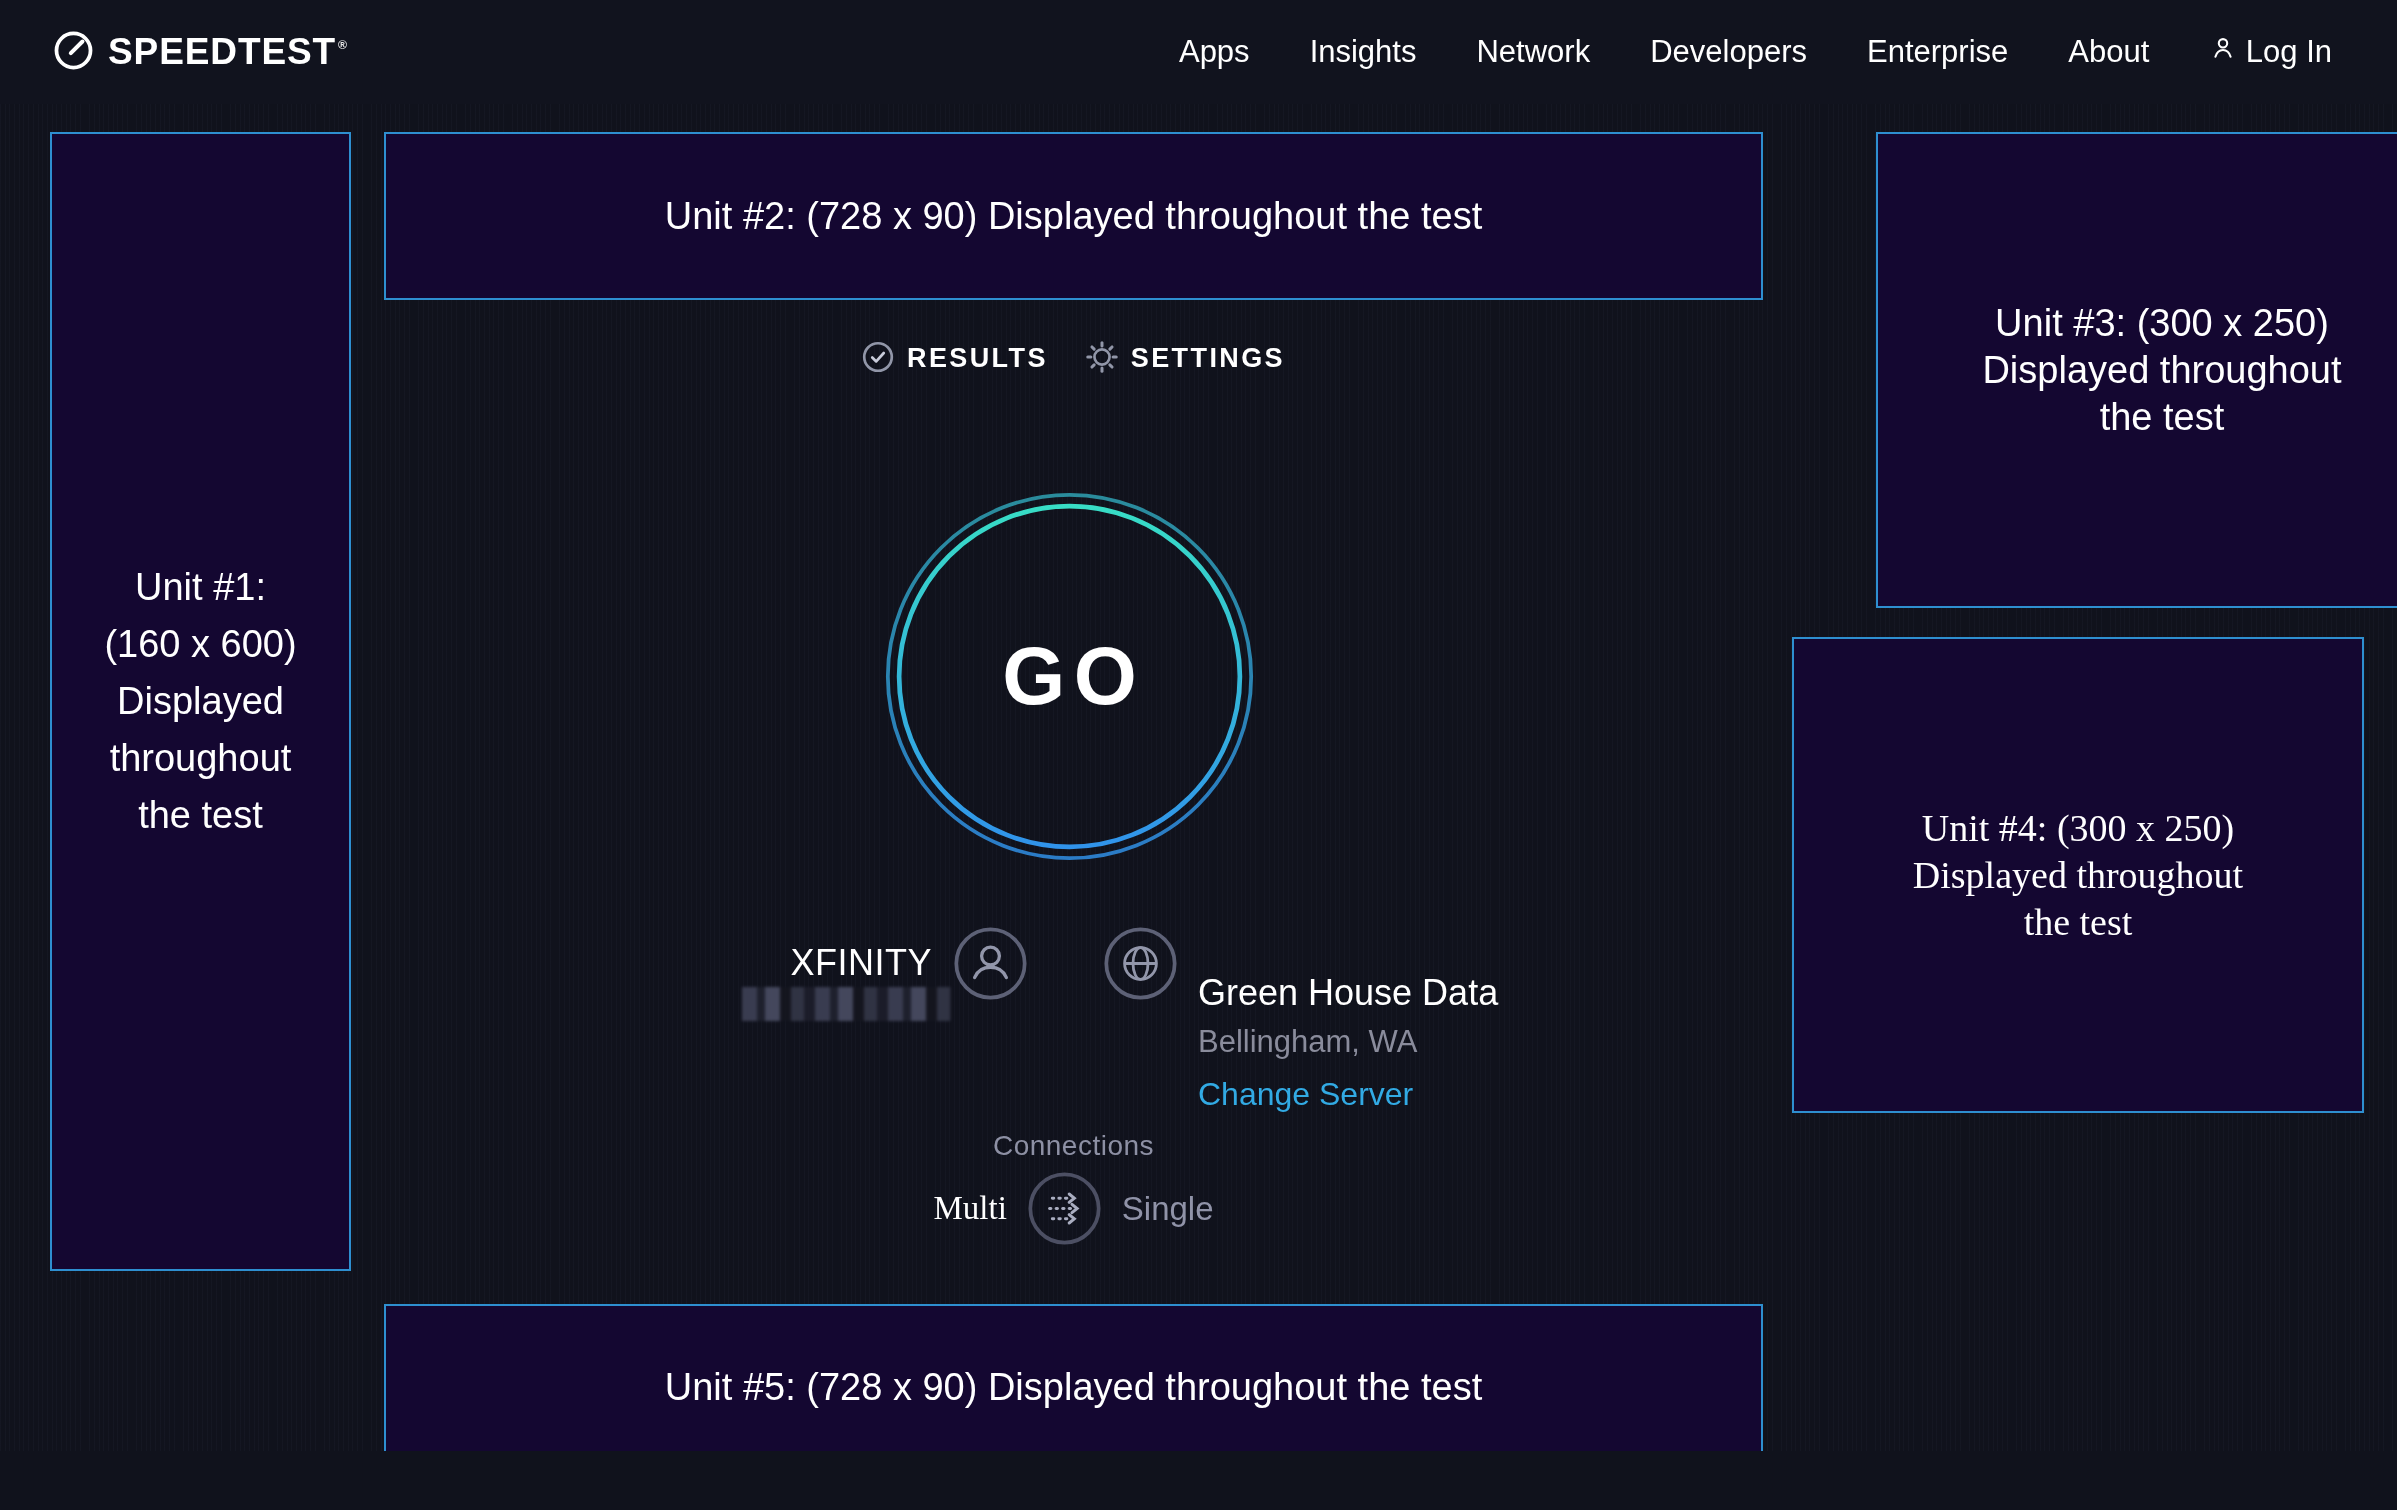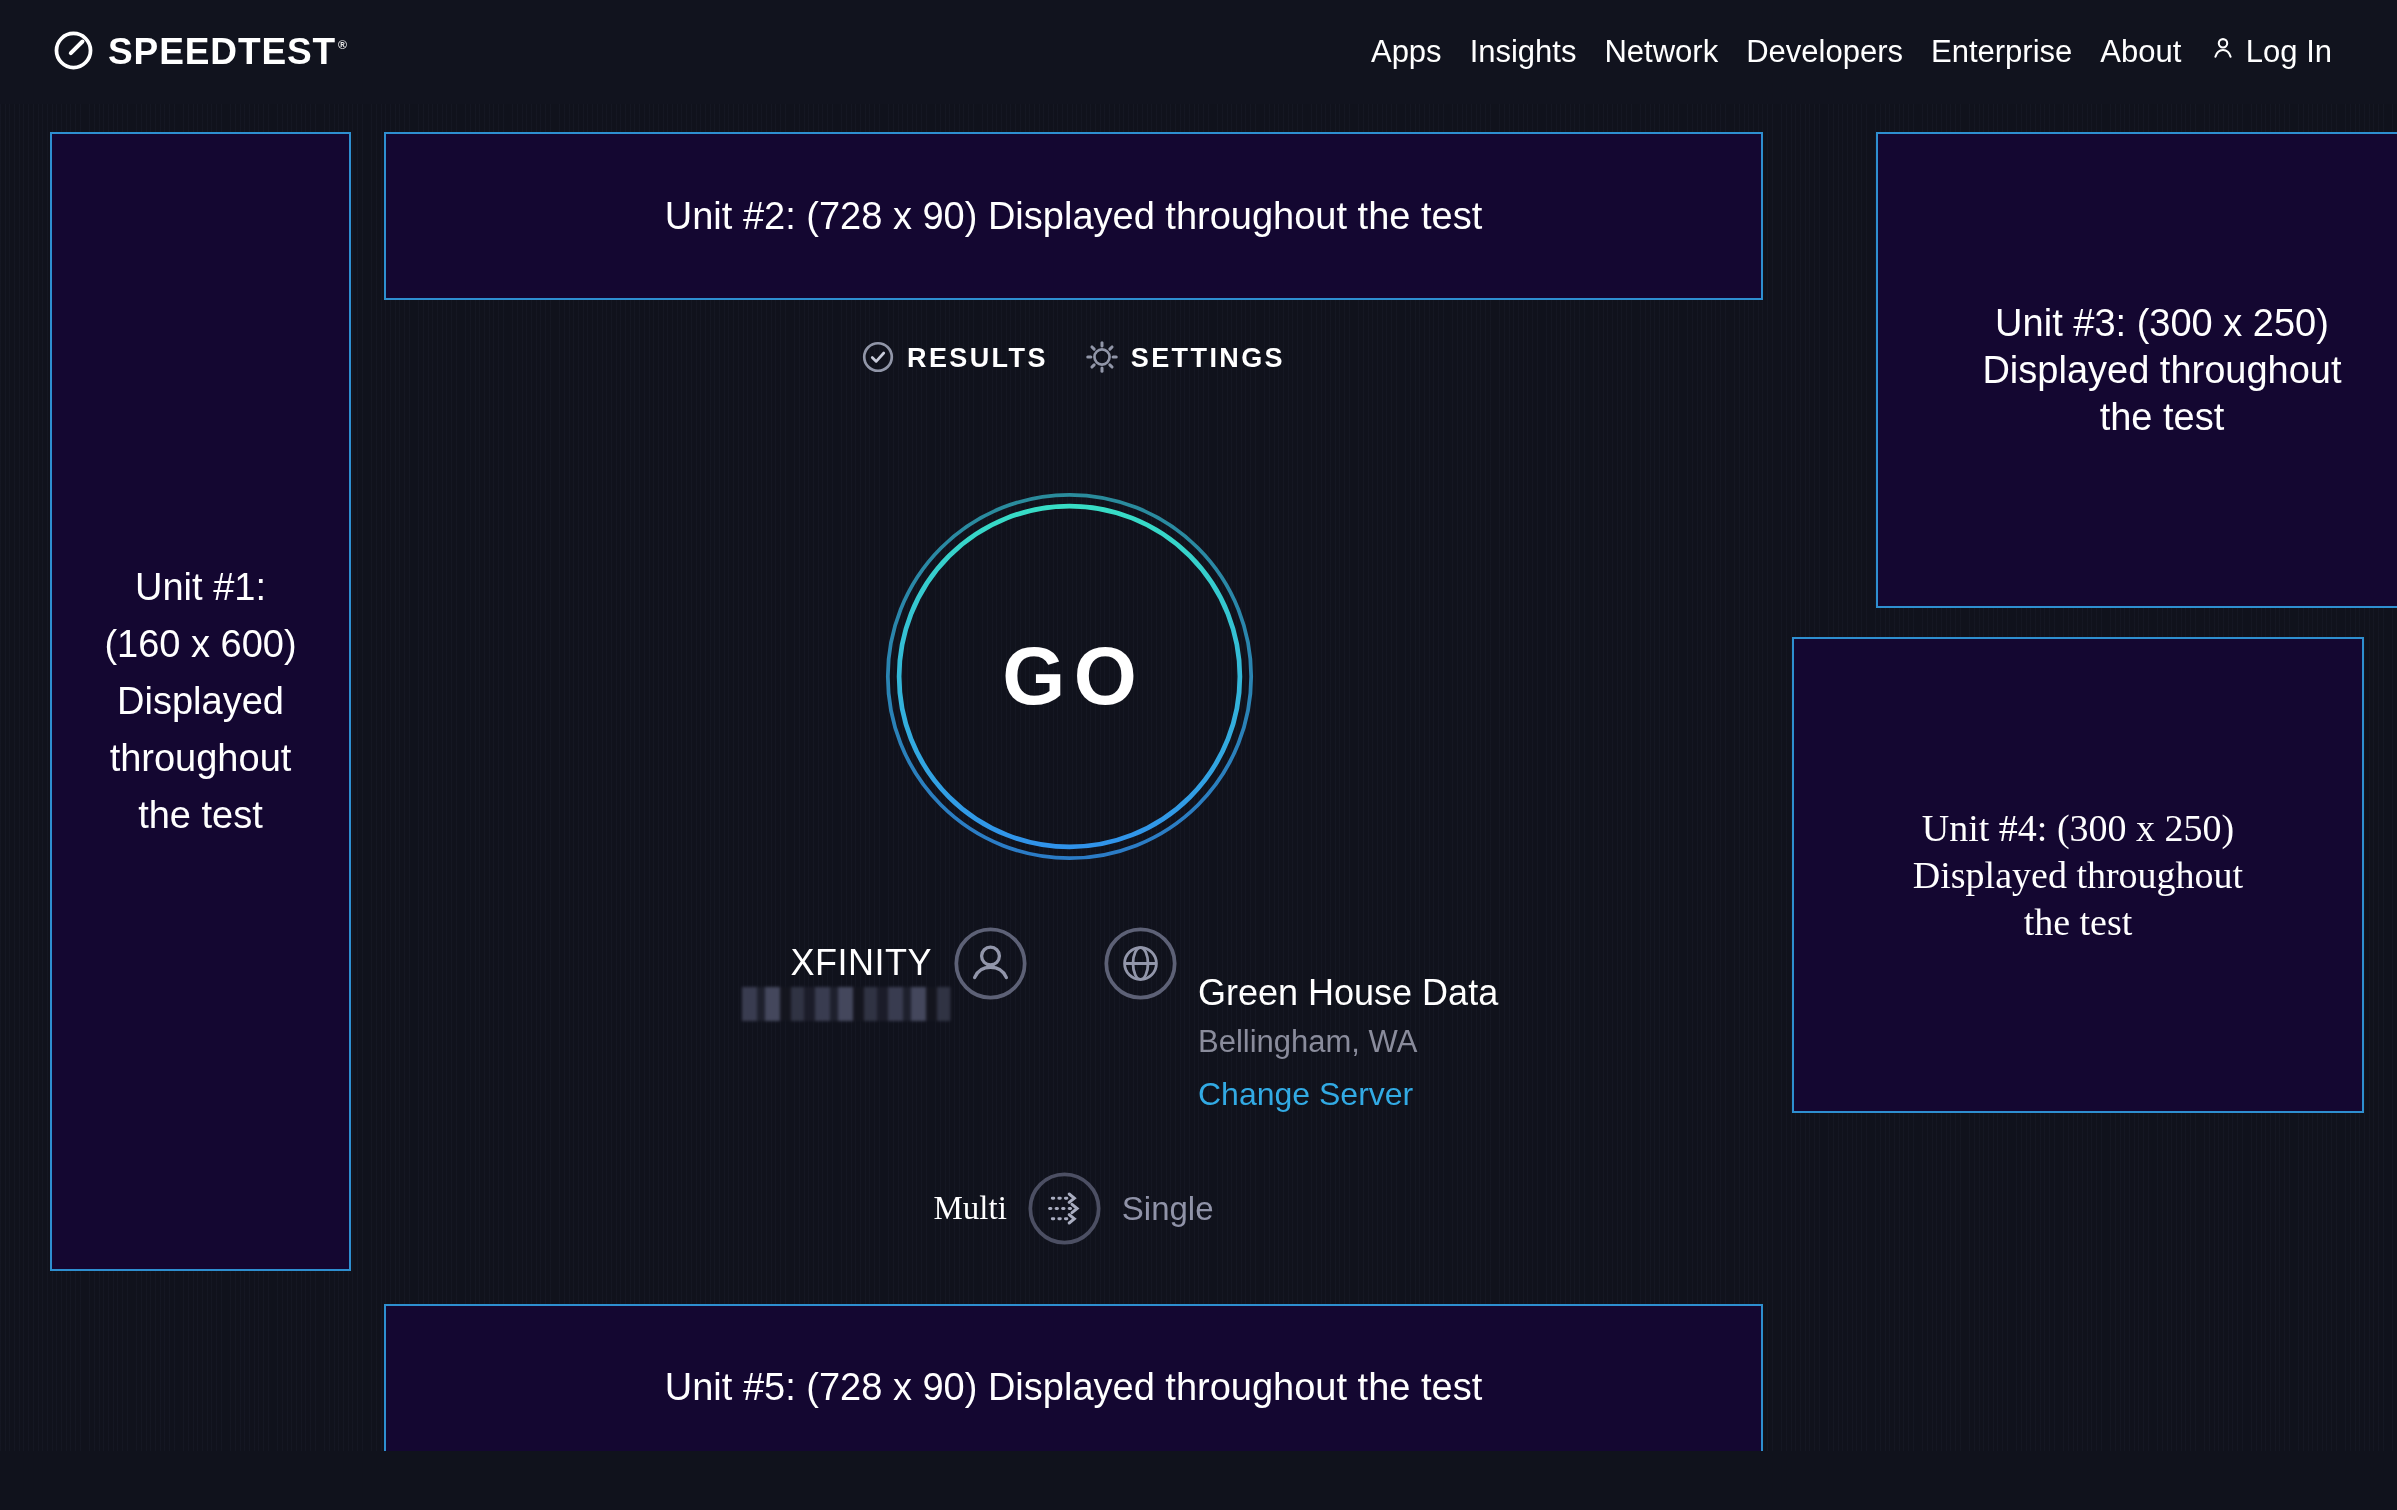--- a/index.html
+++ b/index.html
@@ -7,21 +7,21 @@
         font-family:"Liberation Sans",sans-serif;color:#fff;overflow:hidden;}
   .page::before{content:"";position:absolute;inset:0;pointer-events:none;
         background:repeating-linear-gradient(90deg,rgba(120,130,170,0.045) 0 0.9px,transparent 0.9px 4.7px);}
   
   .header{position:absolute;left:0;top:0;width:2397px;height:104px;
           display:flex;align-items:center;justify-content:space-between;
           padding:0 65px 0 52px;box-sizing:border-box;background:#11131e;z-index:5;}
   .brand{display:flex;align-items:center;gap:13px;cursor:pointer;}
   .brand-text{font-size:37px;font-weight:700;letter-spacing:0.9px;position:relative;}
   .brand-tm{font-size:12.2px;position:relative;top:-15px;left:1.9px;opacity:.9;}
-  .nav{display:flex;align-items:center;gap:28px;}
+  .nav{display:flex;align-items:center;gap:60px;}
   .nav-item{font-size:31px;color:#fff;cursor:pointer;display:flex;align-items:center;gap:8.5px;}
   
   .ad{position:absolute;background:#140731;border:2.8px solid #2e8fd0;box-sizing:border-box;
       display:flex;align-items:center;justify-content:center;text-align:center;
       font-size:38px;color:#fff;cursor:pointer;z-index:4;}
   .ad .lines{white-space:pre-line;}
   .ad1{left:50px;top:132px;width:301px;height:1139px;line-height:57px;}
   .ad2{left:384px;top:132px;width:1379px;height:168px;}
   .ad3{left:1876px;top:132px;width:572px;height:476px;line-height:47px;}
   .ad4{left:1792px;top:637px;width:572px;height:476px;line-height:47px;font-family:Liberation Serif, serif;}
@@ -179,20 +179,21 @@
       <ellipse cx="39" cy="39" rx="8" ry="17" fill="none" stroke="#9296aa" stroke-width="3"></ellipse>
       <line x1="22" y1="39" x2="56" y2="39" stroke="#9296aa" stroke-width="3"></line>
     </svg>
   </div>
   <div class="server-block">
     <span class="server-name">Green House Data</span>
     <span class="server-loc">Bellingham, WA</span>
     <span class="server-change">Change Server</span>
   </div>
 
+  <div class="connections-label">Connections</div>
   <div class="conn-row">
     <span class="conn-multi">Multi</span>
     <span class="conn-toggle">
       <svg viewBox="0 0 78 78" width="73" height="73">
         <circle cx="39" cy="39" r="36.5" fill="none" stroke="#4c4f63" stroke-width="4"></circle>
         <g stroke="#a9adc0" stroke-width="3.2" stroke-linecap="round" fill="none">
           <line x1="26" y1="28" x2="44" y2="28" stroke-dasharray="1.5 5.5"></line>
           <path d="M44 23.5l5.5 4.5-5.5 4.5"></path>
           <line x1="23" y1="39" x2="47" y2="39" stroke-dasharray="1.5 5.5"></line>
           <path d="M47 34.5l5.5 4.5-5.5 4.5"></path>

